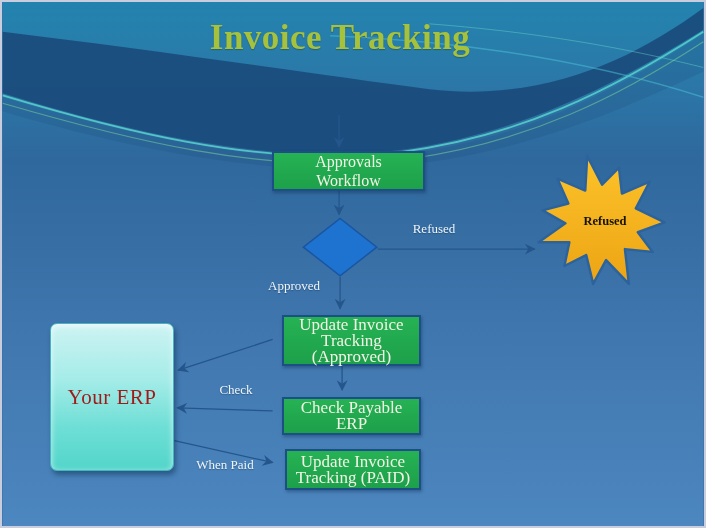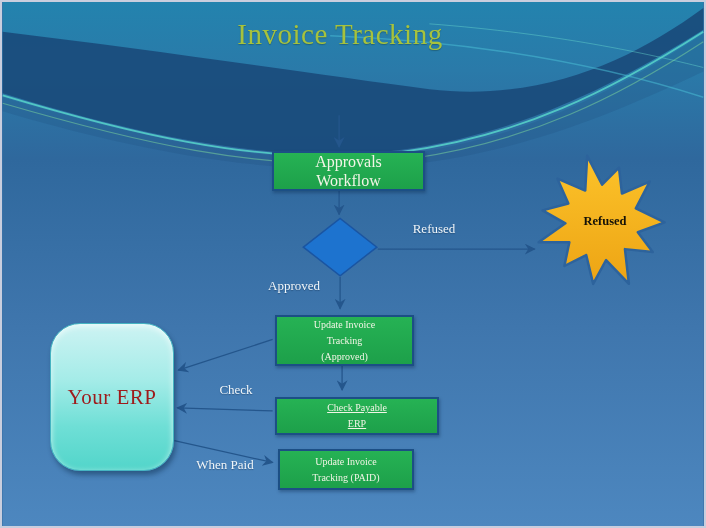--- a/index.html
+++ b/index.html
@@ -5,40 +5,40 @@
   html,body{margin:0;padding:0;background:#9aa3b5;}
   .slide{
     position:relative;width:706px;height:528px;box-sizing:border-box;
     border:2px solid #c9cede;overflow:hidden;
     font-family:"Liberation Serif", serif;
     background:#3a72a8;
   }
   .layer{position:absolute;left:0;top:0;width:100%;height:100%;}
   .title{
     position:absolute;left:0;top:16px;width:676px;text-align:center;
-    font-size:29px;font-weight:normal;color:#a6c23d;letter-spacing:.5px;
+    font-size:35px;font-weight:bold;color:#a6c23d;letter-spacing:.5px;
     text-shadow:0 1px 1px rgba(20,50,40,.35);
   }
   .flowbox{
     position:absolute;box-sizing:border-box;
     background:linear-gradient(to bottom,#26b254,#1da04a);
     border:2px solid #1c4f85;color:#f2f5e6;
     display:flex;align-items:center;justify-content:center;text-align:center;
     white-space:pre-line;box-shadow:1px 2px 3px rgba(10,35,70,.35);
   }
   .fb-lg{font-size:16px;line-height:19px;}
-  .fb-sm{font-size:10px;line-height:16px;}
+  .fb-sm{font-size:17px;line-height:16px;margin-left:7px;}
   .b1{left:270px;top:73px;width:137px;height:40px;}
   .b2{left:270px;top:149px;width:153px;height:40px;}
   .b3{left:273px;top:313px;width:139px;height:51px;}
-  .b4{left:273px;top:395px;width:164px;height:38px;text-decoration:underline;}
+  .b4{left:273px;top:395px;width:139px;height:38px;}
   .b5{left:276px;top:447px;width:136px;height:41px;}
   .erp{
     position:absolute;left:48px;top:321px;width:124px;height:148px;box-sizing:border-box;
-    border-radius:30px;border:1px solid #45b4c2;
+    border-radius:7px;border:1px solid #45b4c2;
     background:linear-gradient(to bottom,#cdf3f3 0%,#a5ecE8 38%,#6fdfd6 70%,#52d5ca 100%);
     box-shadow:2px 4px 5px rgba(8,40,70,.45), inset 0 2px 6px rgba(255,255,255,.7);
     display:flex;align-items:center;justify-content:center;
   }
   .erp span{font-size:21px;color:#9e1b1b;letter-spacing:.5px;}
   .edge-label{
     position:absolute;color:#f0f6fa;font-size:13px;line-height:16px;text-align:center;
     white-space:pre-line;text-shadow:0 1px 1px rgba(15,40,70,.4);
   }
   .lb-refused{left:400px;top:219px;width:64px;}

